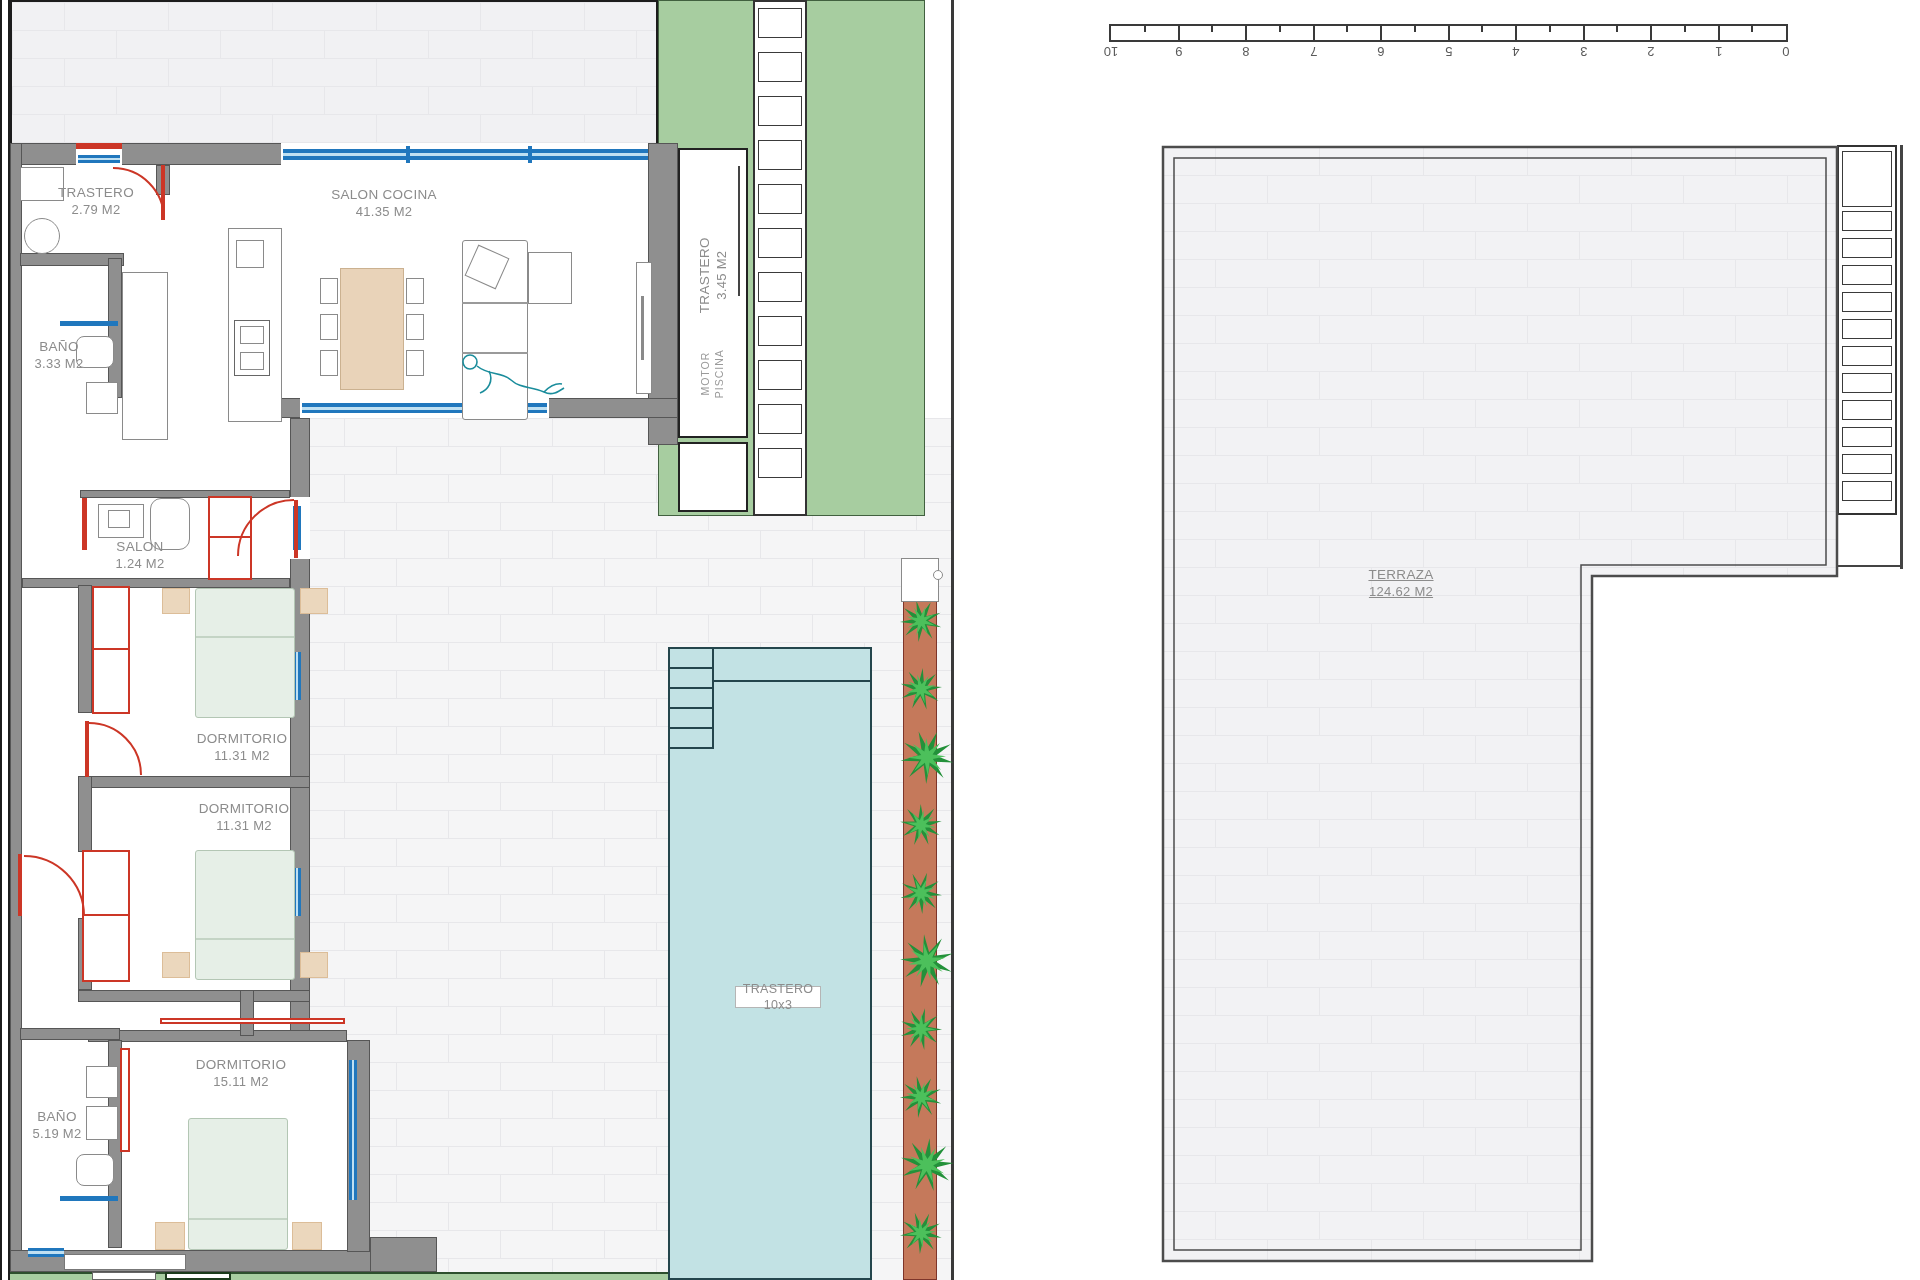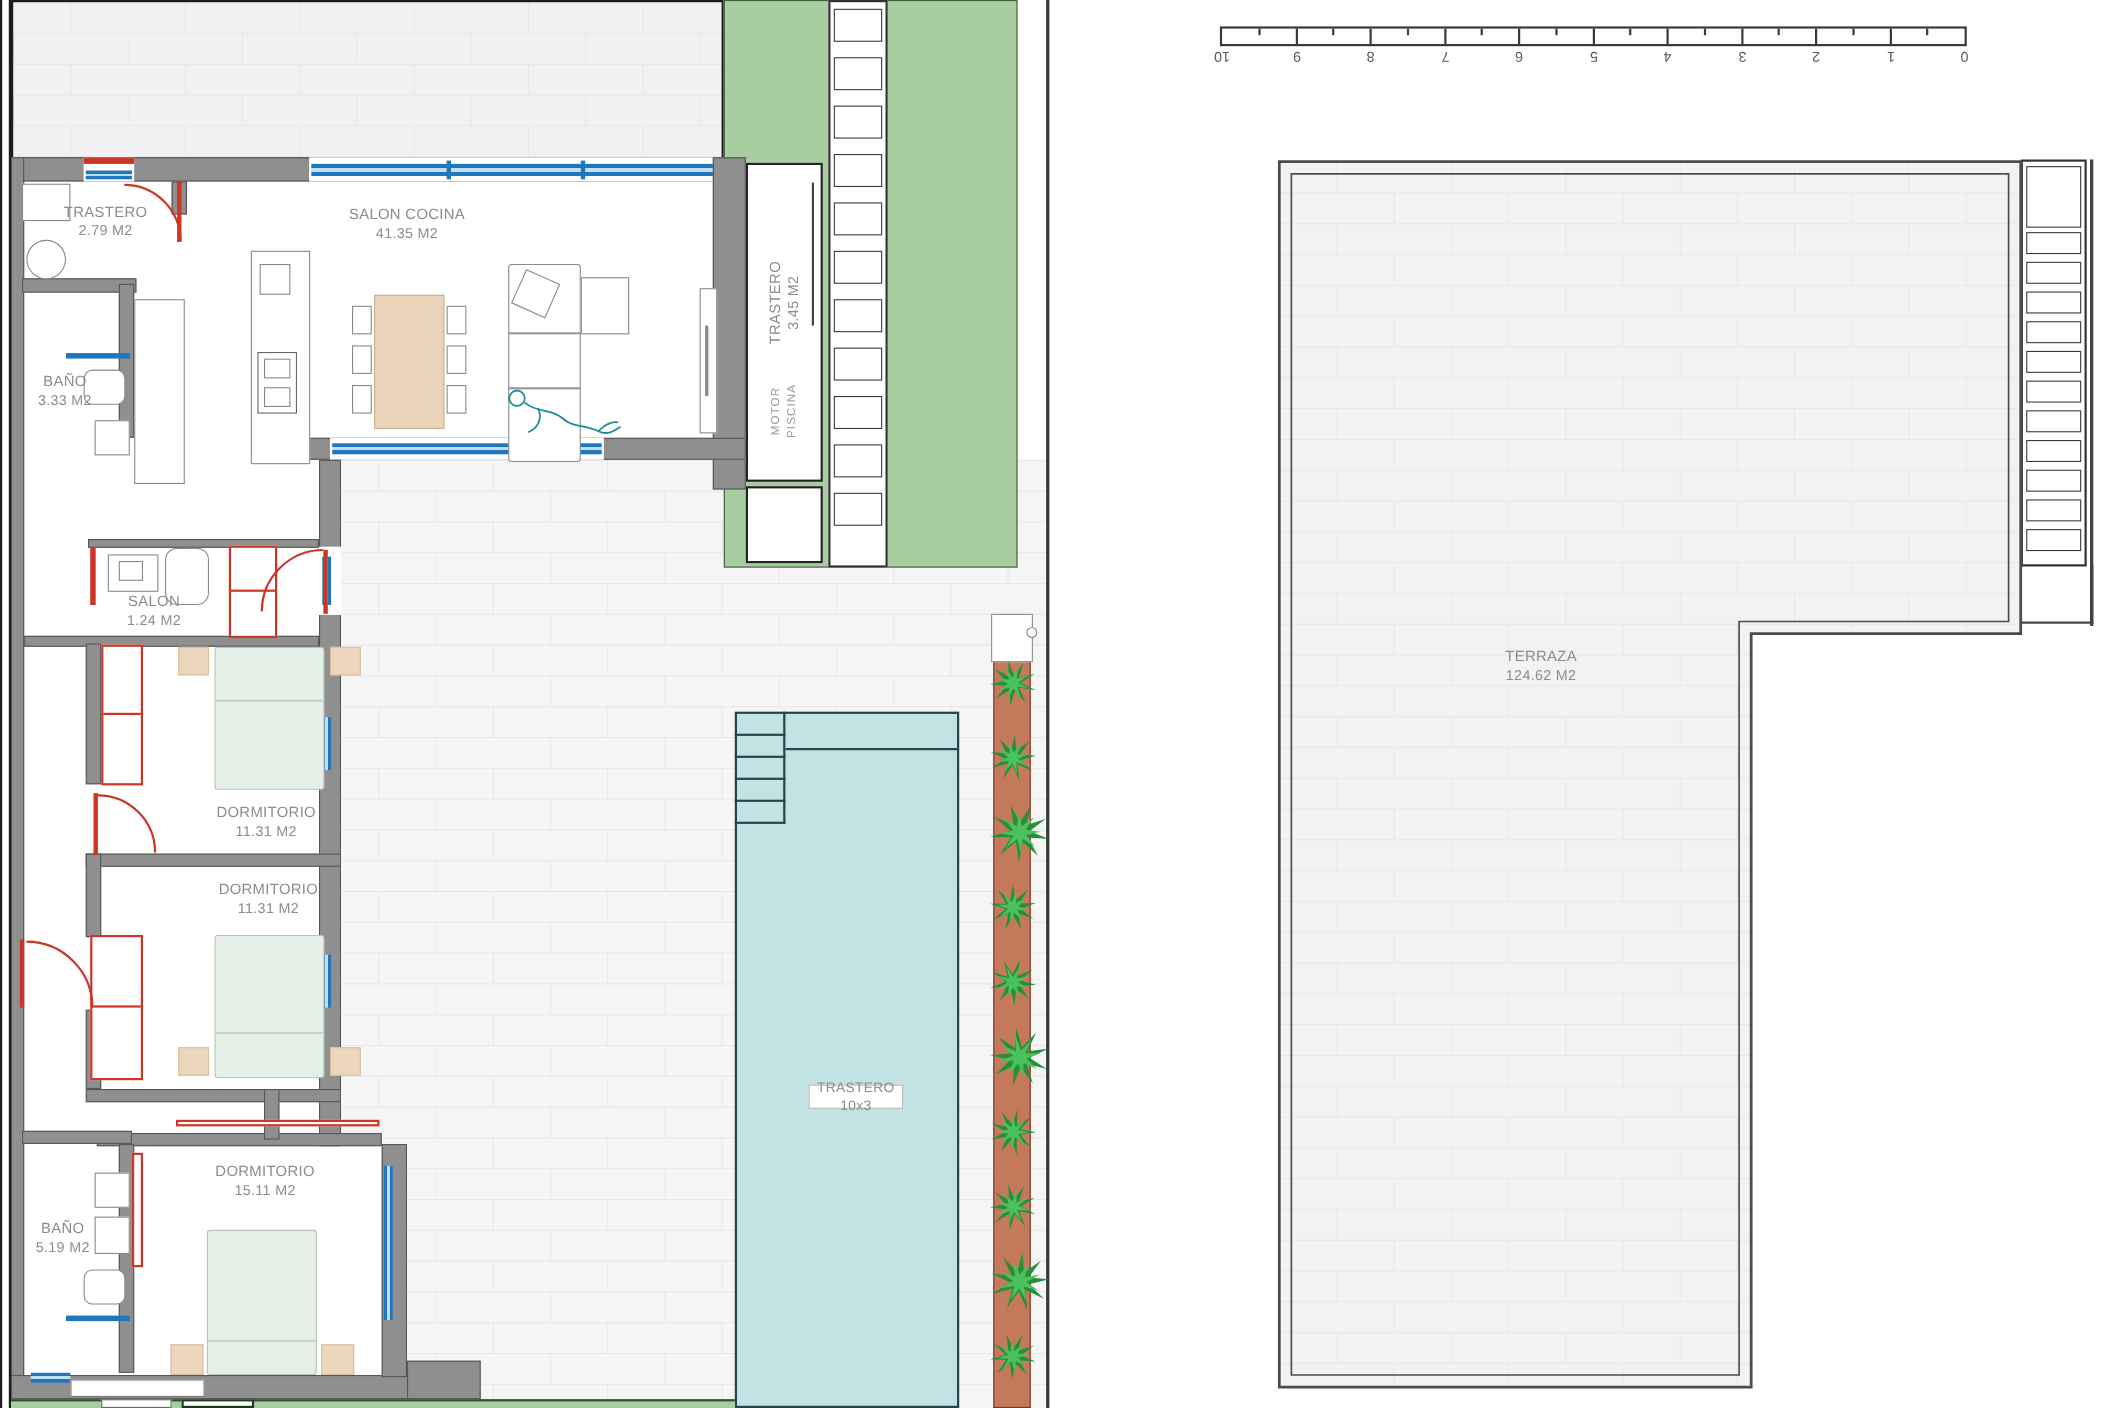--- a/index.html
+++ b/index.html
@@ -307,21 +307,21 @@
       <path d="M477,366 C489,376 501,371 511,380 C521,389 531,386 544,392 C552,396 558,392 564,388"></path>
       <path d="M489,371 C494,381 488,390 480,393"></path>
       <path d="M544,392 C550,386 556,383 562,384"></path>
     </g>
   </svg>
 
   <div class="abs lbl" style="left:36px;top:184px;width:120px;">
     <div>TRASTERO</div>
     <div class="a2">2.79 M2</div>
   </div>
-  <div class="abs lbl" style="left:290px;top:186px;width:160px;">
+  <div class="abs lbl" style="left:304px;top:186px;width:160px;">
     <div>SALON COCINA</div>
     <div class="a2">41.35 M2</div>
   </div>
   <div class="abs lbl" style="left:14px;top:338px;width:90px;">
     <div>BAÑO</div>
     <div class="a2">3.33 M2</div>
   </div>
   <div class="abs lbl" style="left:90px;top:538px;width:100px;">
     <div>SALON</div>
     <div class="a2">1.24 M2</div>
@@ -350,18 +350,18 @@
     </div>
   </div>
   <div class="abs" style="left:678px;top:318px;width:70px;height:112px;display:flex;align-items:center;justify-content:center;">
     <div class="lbl" style="width:112px;transform:rotate(-90deg);font-size:10.5px;letter-spacing:1px;color:#9a9a9a;">MOTOR PISCINA</div>
   </div>
 
   <div class="abs" style="left:735px;top:986px;width:86px;height:22px;background:#fff;border:1px solid #b5b5b5;box-sizing:border-box;display:flex;align-items:center;justify-content:center;">
     <span class="lbl" style="font-size:12.5px;">TRASTERO 10x3</span>
   </div>
 
-  <div class="abs lbl" style="left:1301px;top:588px;width:200px;">
+  <div class="abs lbl" style="left:1301px;top:566px;width:200px;text-decoration:underline;">
     <div>TERRAZA</div>
     <div class="a2">124.62 M2</div>
   </div>
 
 </div>
 
 </body></html>

